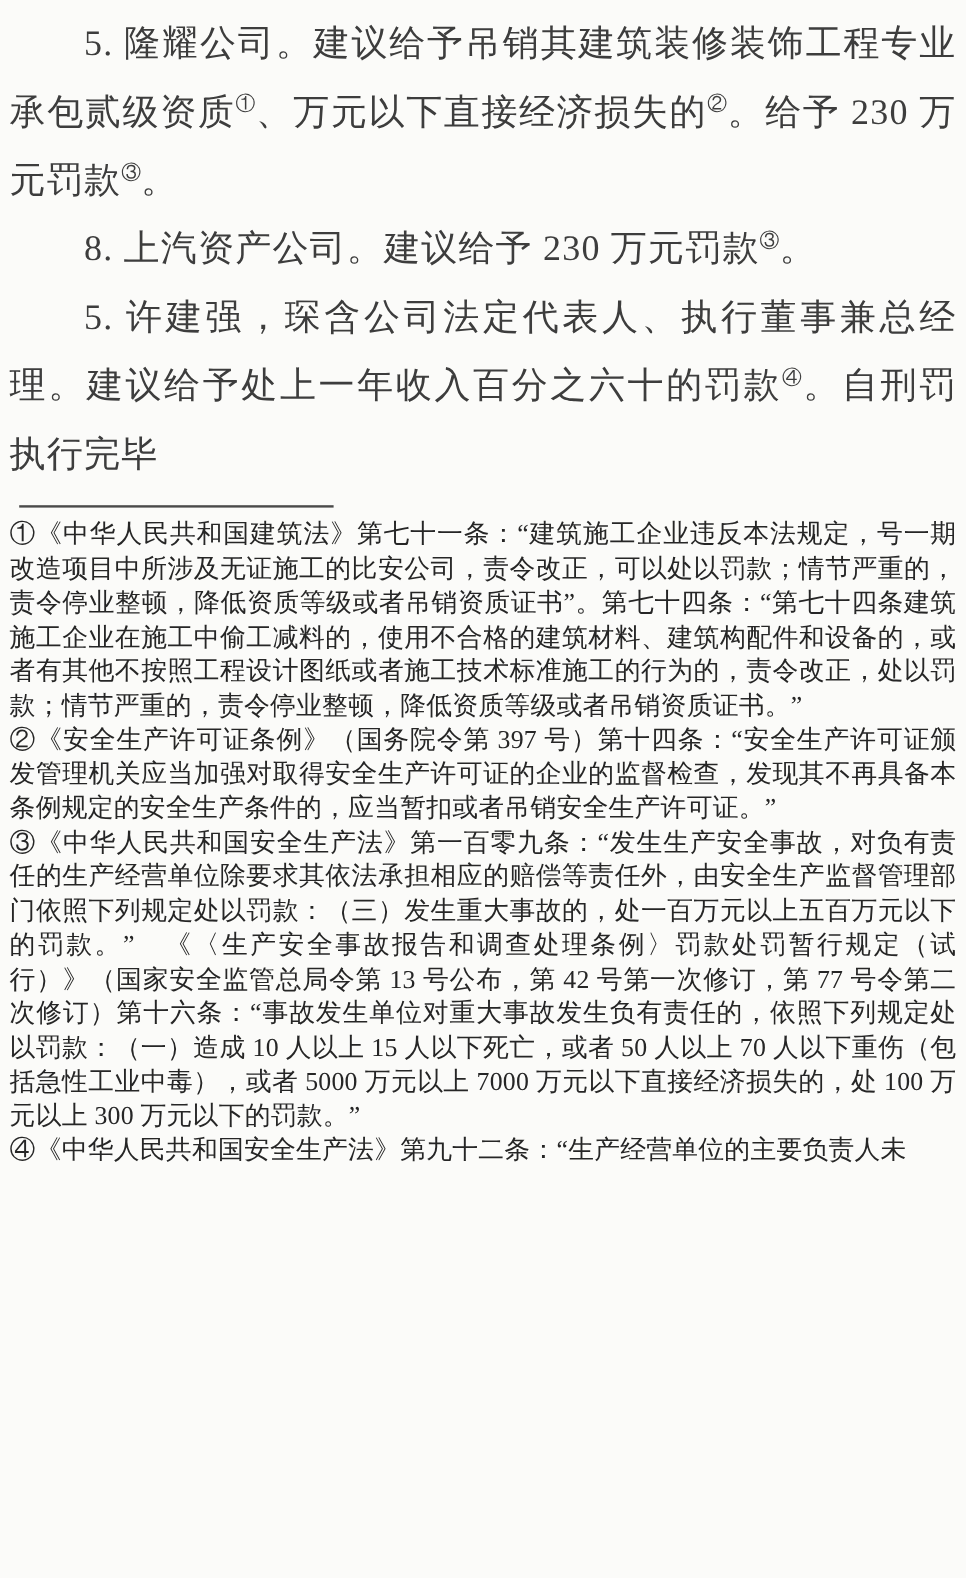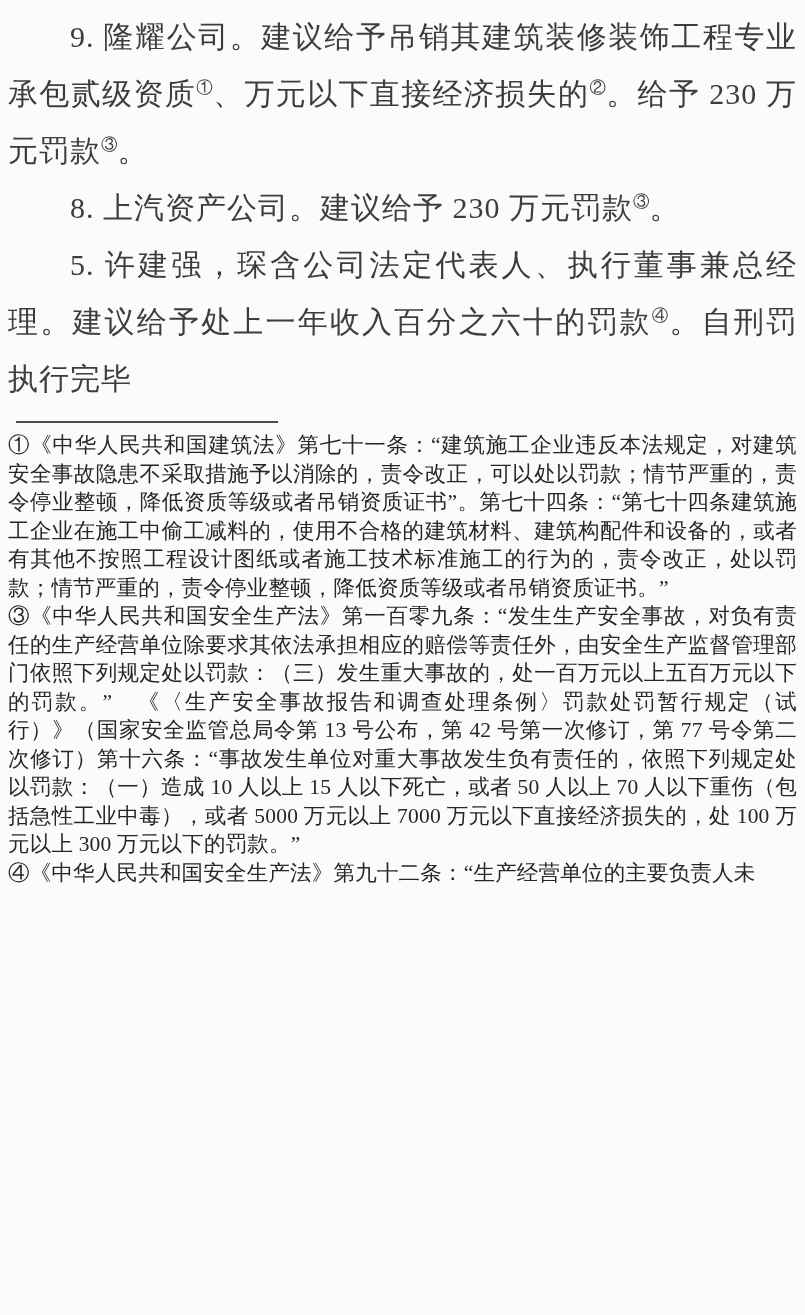--- a/index.html
+++ b/index.html
@@ -53,30 +53,31 @@
     margin: 0;
   }
 </style>
 </head>
 <body>
 
 <div class="page">
 
   <section class="body-text">
 
-    <p class="body-para"><span>9. 隆耀公司。建议给予吊销其建筑装修装饰工程专业承包贰级资质</span><sup class="fnref">①</sup><span>、万元以下直接经济损失的</span><sup class="fnref">②</sup><span>。给予 230 万元罚款</span><sup class="fnref">③</sup><span>。</span></p>
+    <p class="body-para"><span>5. 隆耀公司。建议给予吊销其建筑装修装饰工程专业承包贰级资质</span><sup class="fnref">①</sup><span>、万元以下直接经济损失的</span><sup class="fnref">②</sup><span>。给予 230 万元罚款</span><sup class="fnref">③</sup><span>。</span></p>
 
     <p class="body-para"><span>8. 上汽资产公司。建议给予 230 万元罚款</span><sup class="fnref">③</sup><span>。</span></p>
 
 
     <p class="body-para"><span>5. 许建强，琛含公司法定代表人、执行董事兼总经理。建议给予处上一年收入百分之六十的罚款</span><sup class="fnref">④</sup><span>。自刑罚执行完毕</span></p>
 
   </section>
 
   <hr class="fn-rule">
 
   <section class="footnotes">
-    <p class="fn-item">①《中华人民共和国建筑法》第七十一条：“建筑施工企业违反本法规定，对建筑安全事故隐患不采取措施予以消除的，责令改正，可以处以罚款；情节严重的，责令停业整顿，降低资质等级或者吊销资质证书”。第七十四条：“第七十四条建筑施工企业在施工中偷工减料的，使用不合格的建筑材料、建筑构配件和设备的，或者有其他不按照工程设计图纸或者施工技术标准施工的行为的，责令改正，处以罚款；情节严重的，责令停业整顿，降低资质等级或者吊销资质证书。”</p>
+    <p class="fn-item">①《中华人民共和国建筑法》第七十一条：“建筑施工企业违反本法规定，号一期改造项目中所涉及无证施工的比安公司，责令改正，可以处以罚款；情节严重的，责令停业整顿，降低资质等级或者吊销资质证书”。第七十四条：“第七十四条建筑施工企业在施工中偷工减料的，使用不合格的建筑材料、建筑构配件和设备的，或者有其他不按照工程设计图纸或者施工技术标准施工的行为的，责令改正，处以罚款；情节严重的，责令停业整顿，降低资质等级或者吊销资质证书。”</p>
+    <p class="fn-item">②《安全生产许可证条例》（国务院令第 397 号）第十四条：“安全生产许可证颁发管理机关应当加强对取得安全生产许可证的企业的监督检查，发现其不再具备本条例规定的安全生产条件的，应当暂扣或者吊销安全生产许可证。”</p>
     <p class="fn-item">③《中华人民共和国安全生产法》第一百零九条：“发生生产安全事故，对负有责任的生产经营单位除要求其依法承担相应的赔偿等责任外，由安全生产监督管理部门依照下列规定处以罚款：（三）发生重大事故的，处一百万元以上五百万元以下的罚款。”　《〈生产安全事故报告和调查处理条例〉罚款处罚暂行规定（试行）》（国家安全监管总局令第 13 号公布，第 42 号第一次修订，第 77 号令第二次修订）第十六条：“事故发生单位对重大事故发生负有责任的，依照下列规定处以罚款：（一）造成 10 人以上 15 人以下死亡，或者 50 人以上 70 人以下重伤（包括急性工业中毒），或者 5000 万元以上 7000 万元以下直接经济损失的，处 100 万元以上 300 万元以下的罚款。”</p>
     <p class="fn-item">④《中华人民共和国安全生产法》第九十二条：“生产经营单位的主要负责人未</p>
   </section>
 
 </div>
 
 </body></html>

